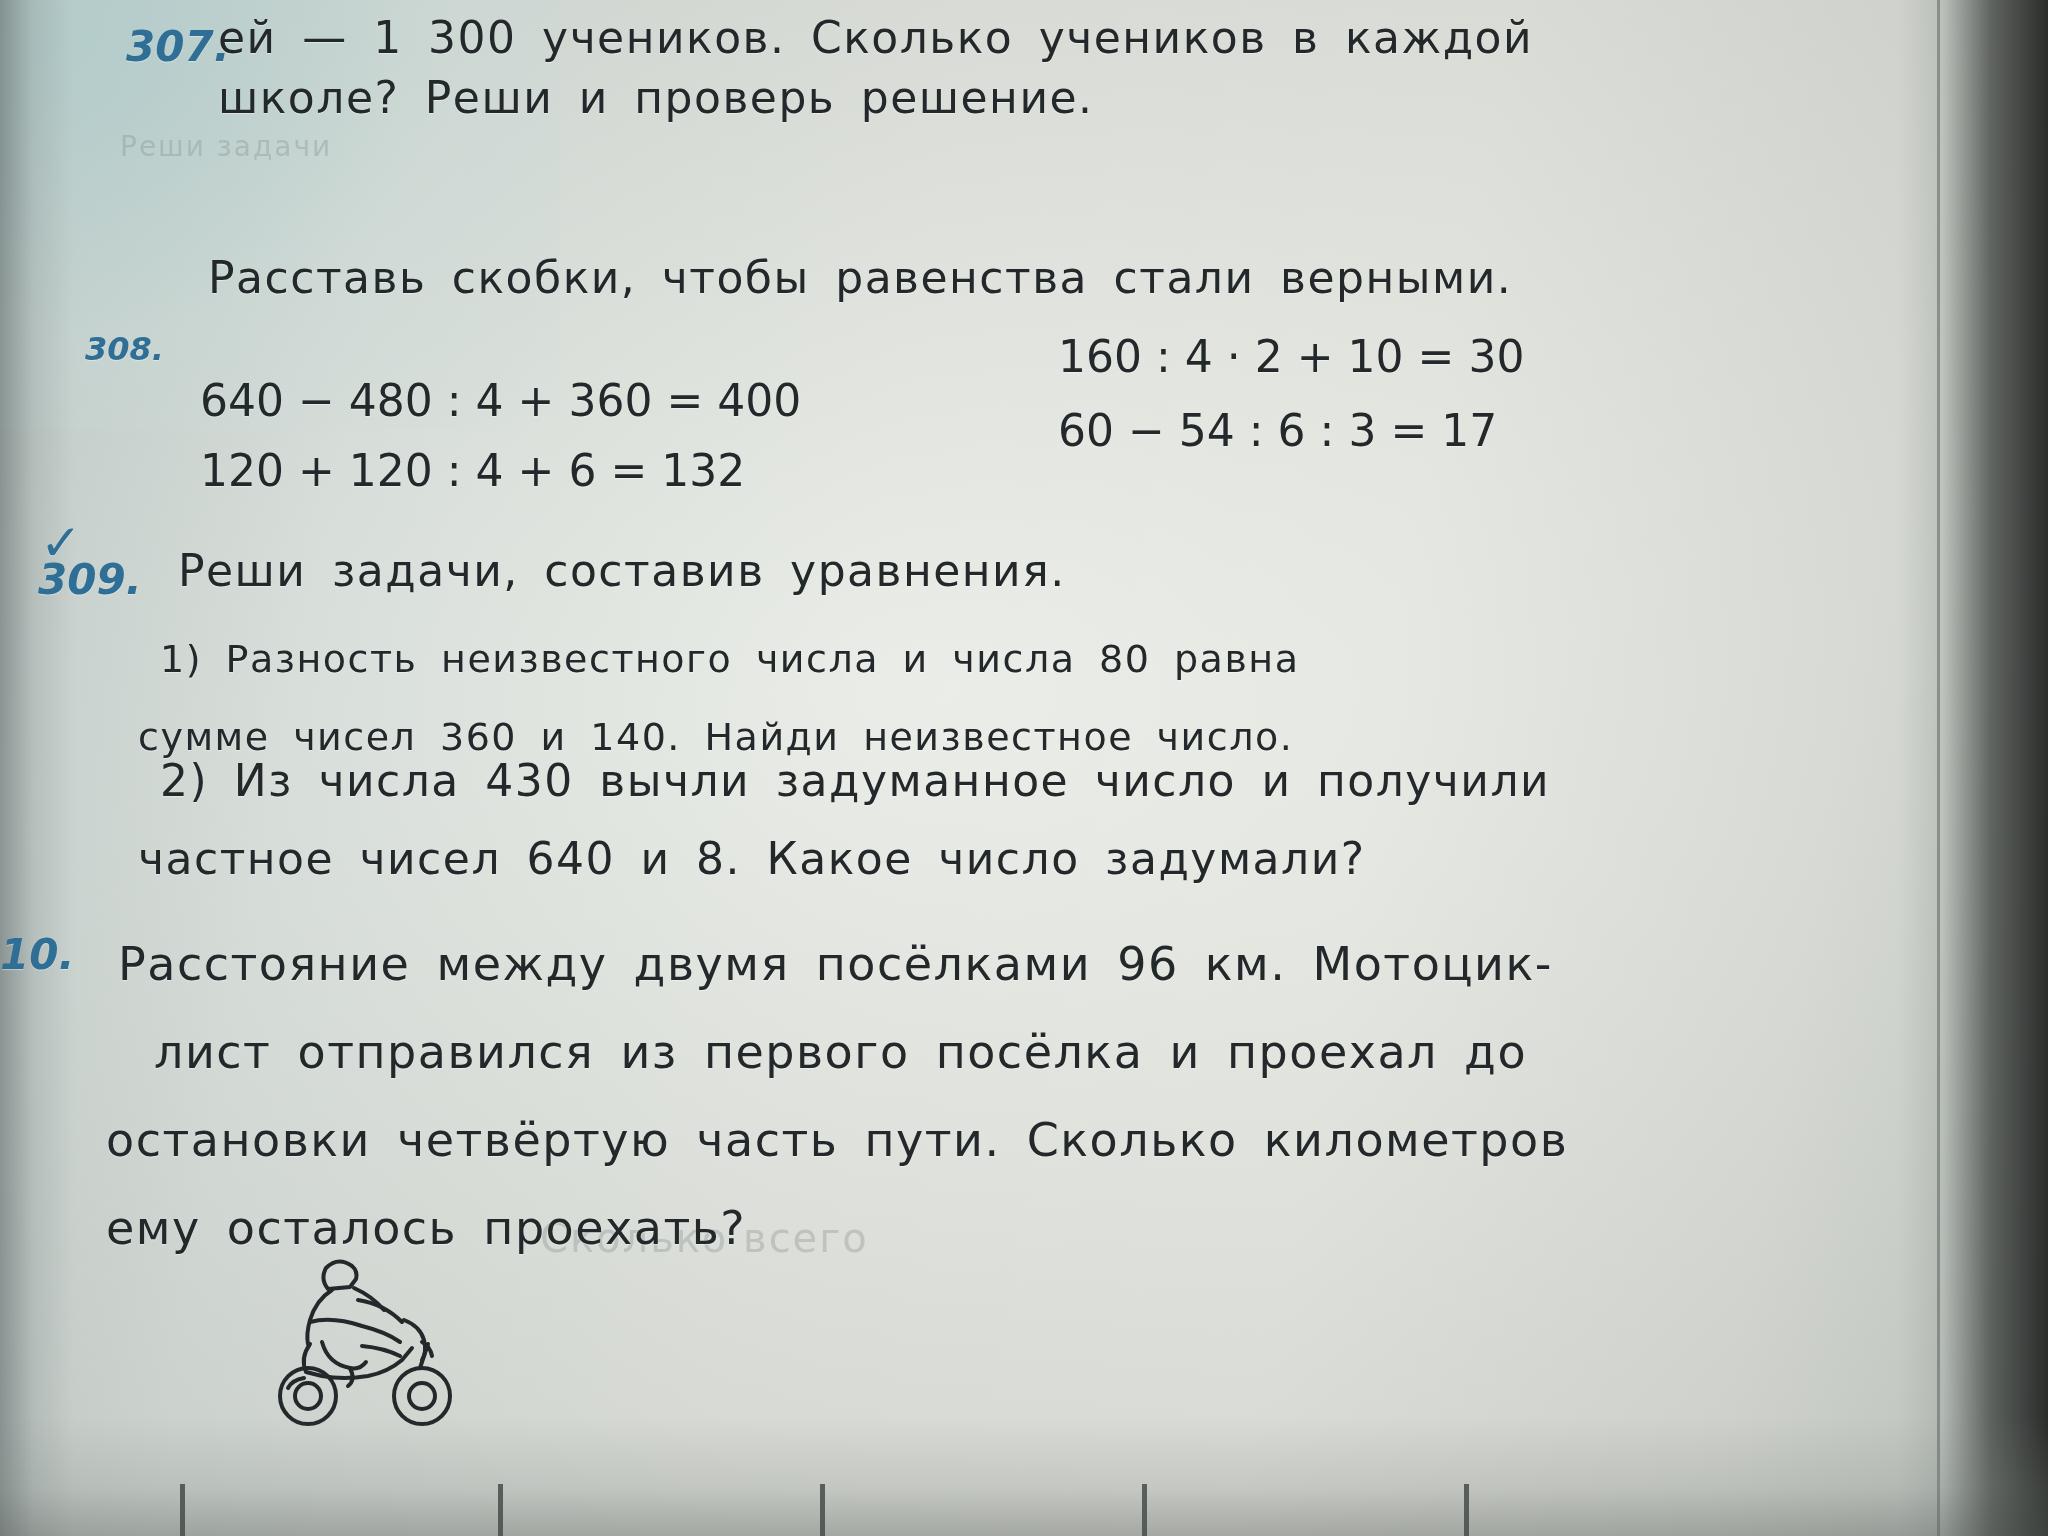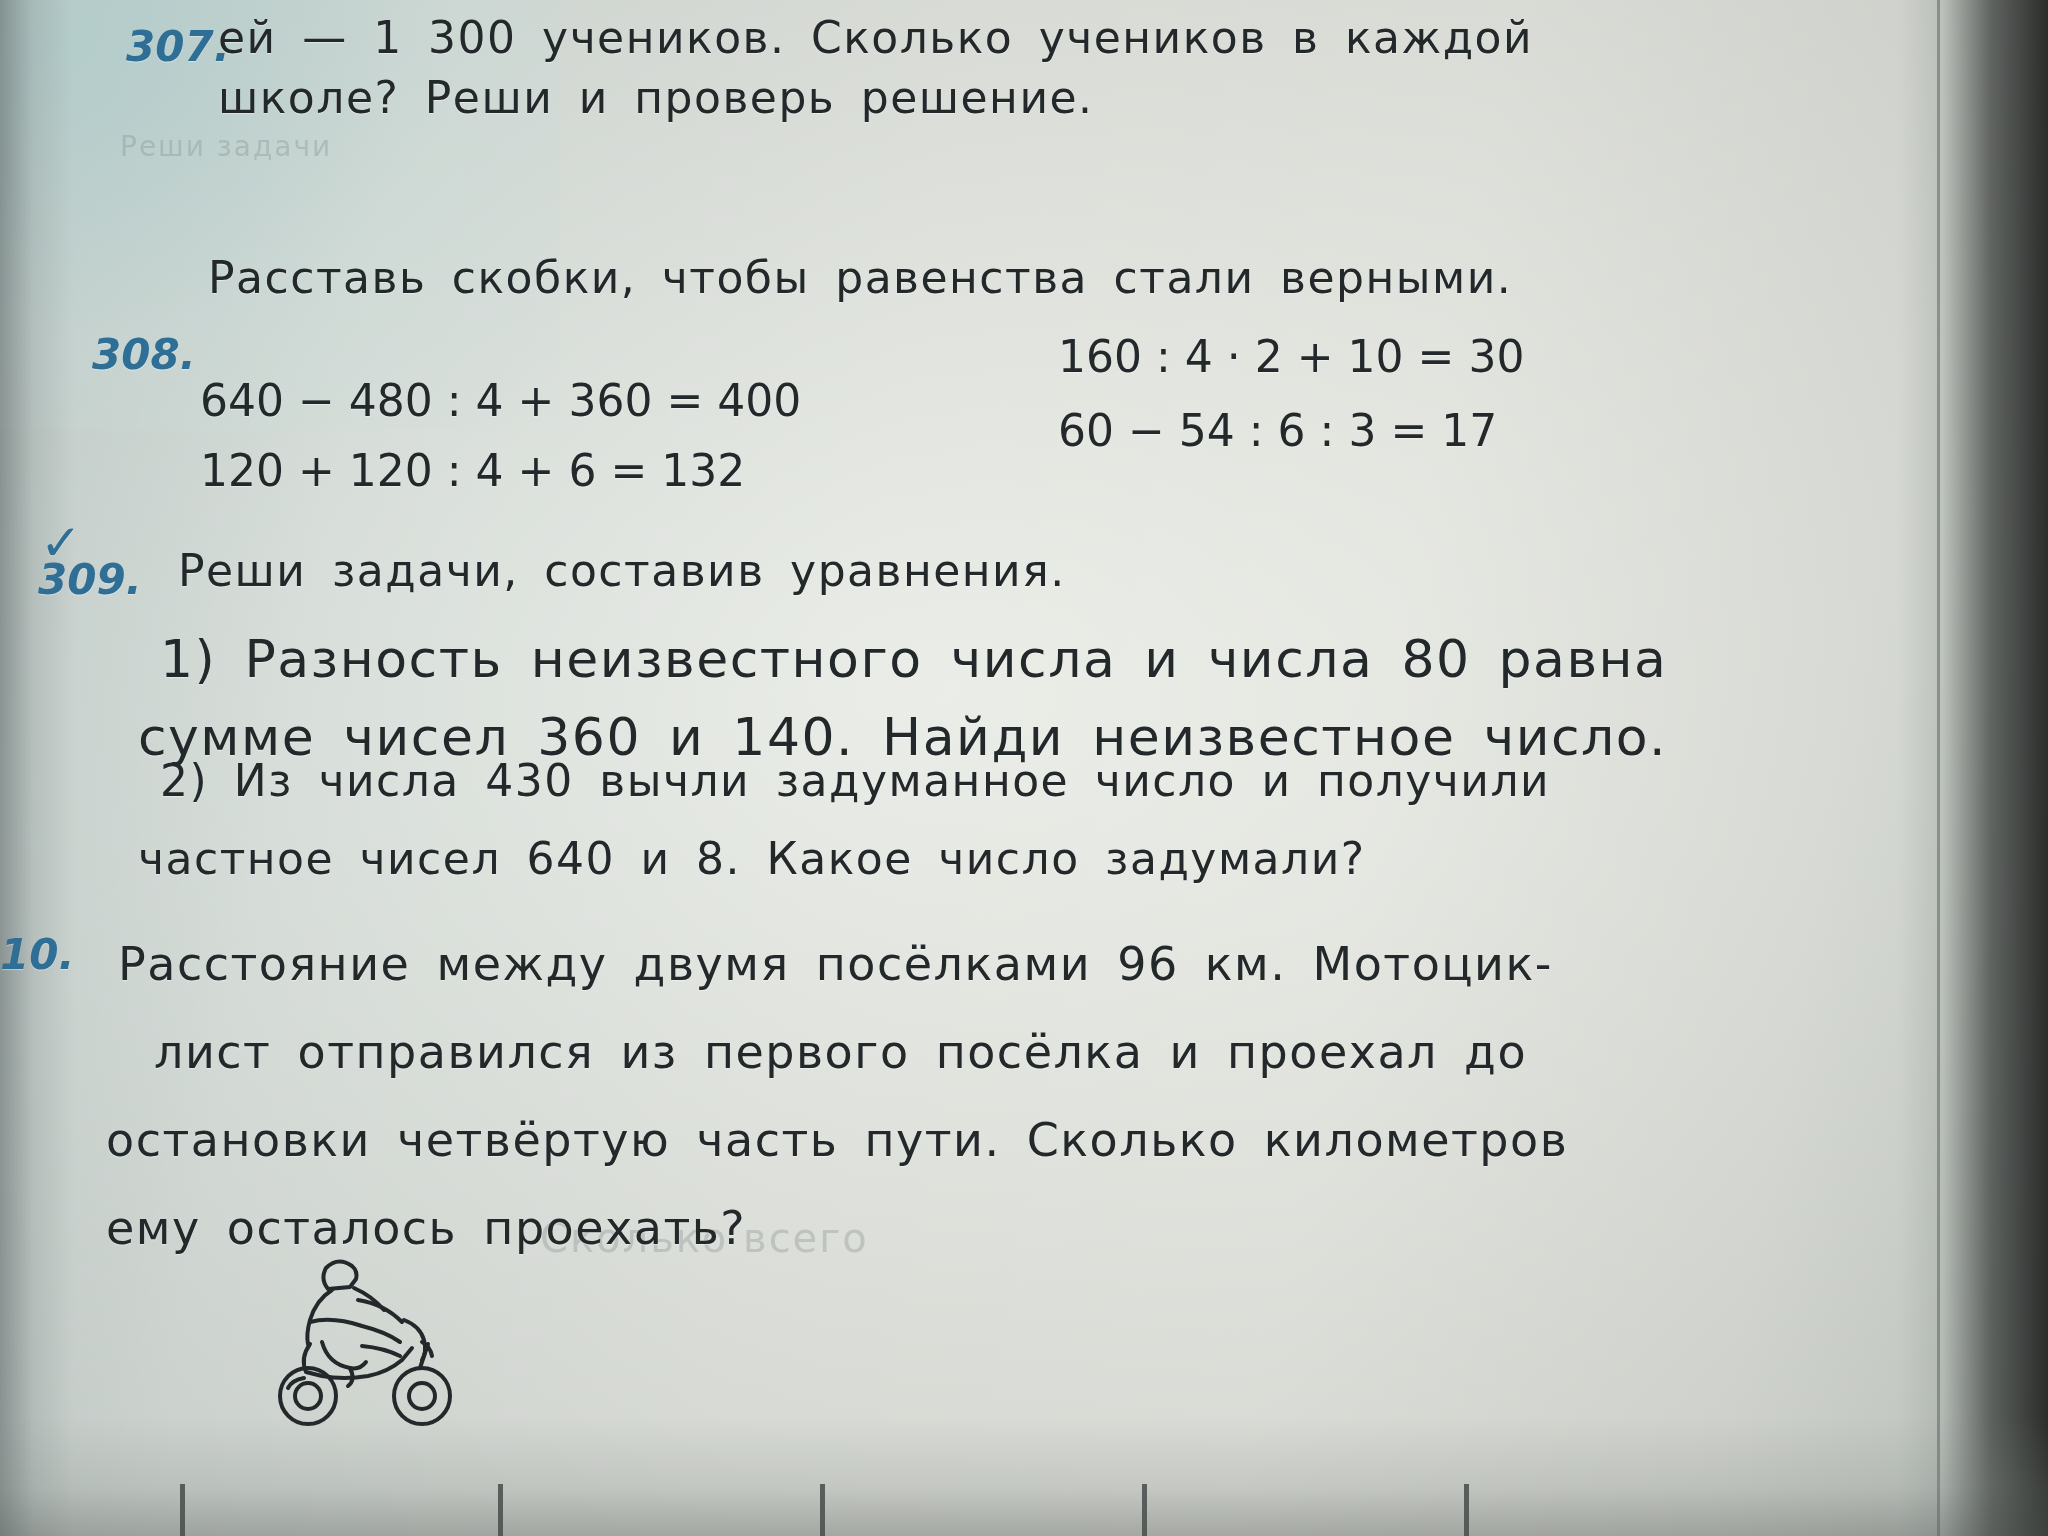--- a/index.html
+++ b/index.html
@@ -90,35 +90,35 @@
   .sp-wide { letter-spacing: 1.5px; word-spacing: 10px; }
   .sp-xwide { letter-spacing: 1.5px; word-spacing: 26px; }
 
   
   #t307-num { left: 126px; top: 22px; font-size: 42px; }
   #t307-body { left: 278px; top: 8px; font-size: 44px; line-height: 60px; width: 1580px; }
   #t307-body .line { display: block; }
 
   
   #t308-intro { left: 208px; top: 252px; font-size: 44px; }
-  #t308-num { left: 92px; top: 330px; font-size: 42px; }
+  #t308-num { left: 85px; top: 330px; font-size: 32px; }
   #t308-left { left: 200px; top: 366px; font-size: 44px; line-height: 70px; }
   #t308-right { left: 1058px; top: 320px; font-size: 44px; line-height: 74px; }
 
   
   #t309-check {
     left: 40px; top: 520px;
     width: 46px; height: 46px;
     color: #2f6f96;
     font-size: 50px;
     line-height: 46px;
   }
   #t309-num { left: 38px; top: 555px; font-size: 42px; }
   #t309-title { left: 178px; top: 545px; font-size: 44px; }
-  #t309-p1 { left: 160px; top: 620px; font-size: 52px; line-height: 78px; }
+  #t309-p1 { left: 160px; top: 620px; font-size: 38px; line-height: 78px; }
   #t309-p2 { left: 160px; top: 742px; font-size: 44px; line-height: 78px; }
 
   
   #t310-num { left: 0px; top: 930px; font-size: 42px; }
   #t310-body { left: 118px; top: 920px; font-size: 46px; line-height: 88px; }
 
   
   .moto {
     position: absolute;
     left: 262px; top: 1250px;

